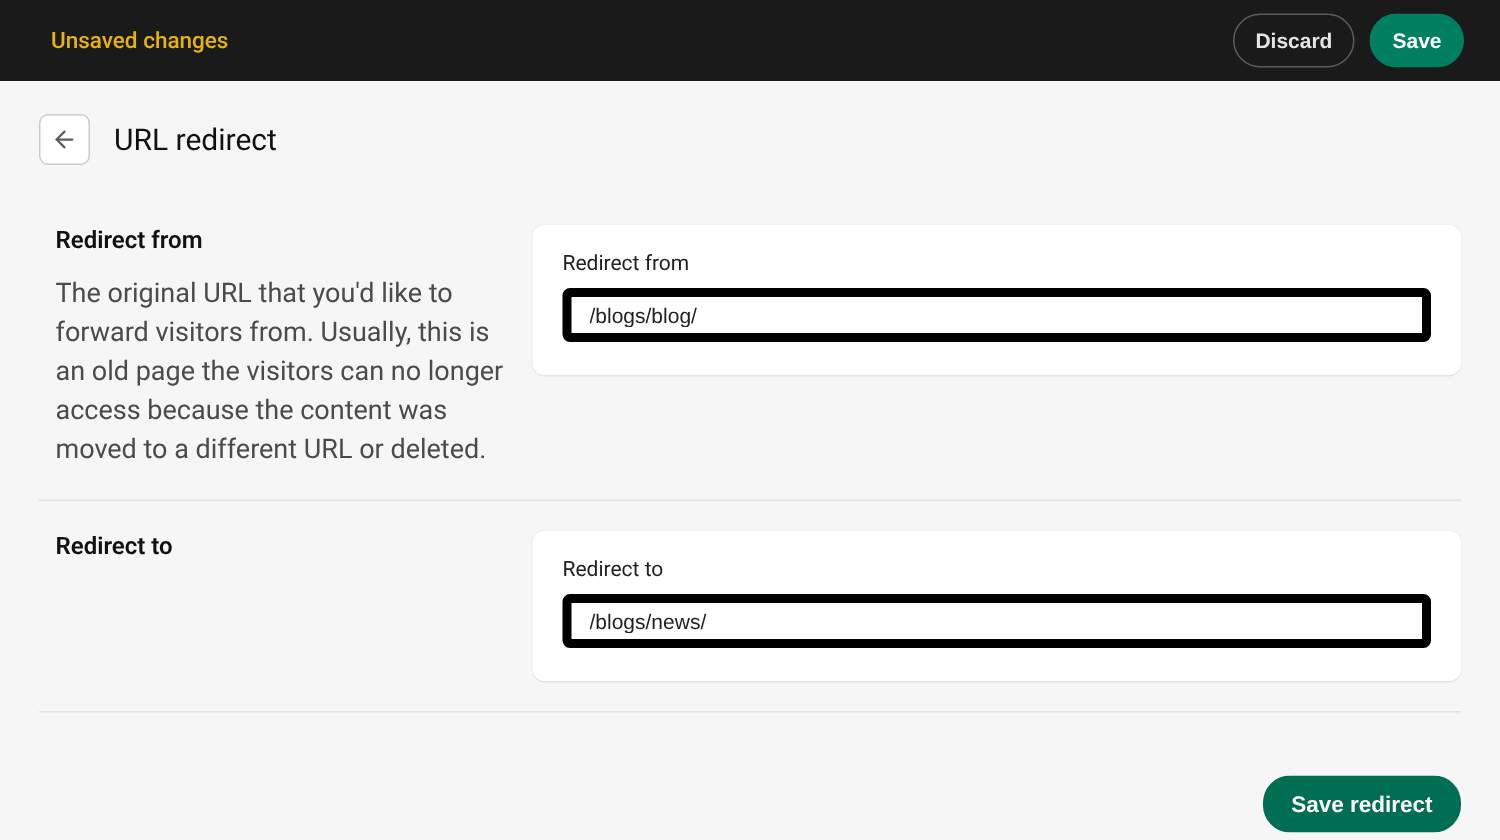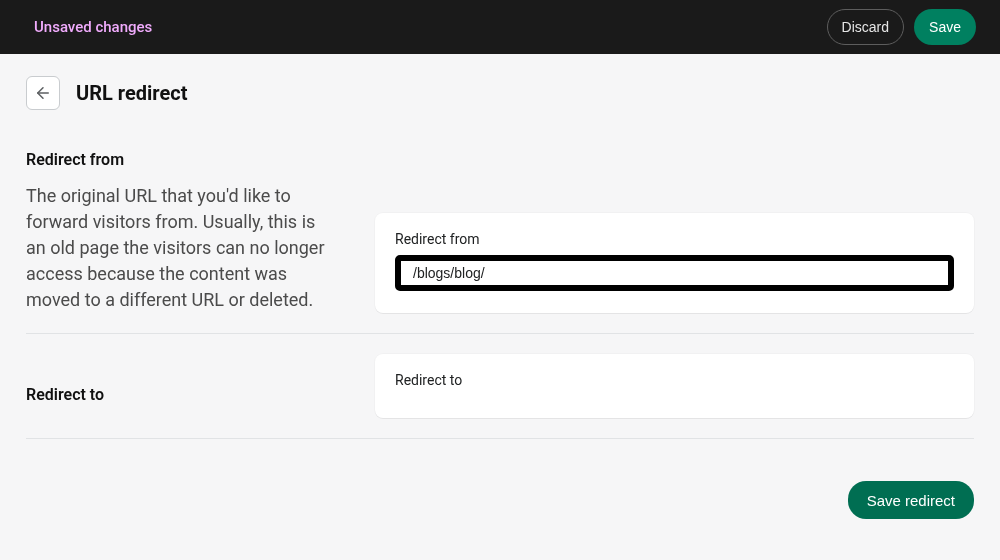--- a/index.html
+++ b/index.html
@@ -15,37 +15,37 @@
     
     .topbar {
       background: #1a1a1a;
       height: 54px;
       display: flex;
       align-items: center;
       justify-content: space-between;
       padding: 0 24px 0 34px;
     }
     .topbar-title {
-      color: #f0abfc;
+      color: #eab308;
       font-size: 15px;
       font-weight: 500;
     }
     .topbar-actions {
       display: flex;
       gap: 10px;
     }
     .btn {
       display: inline-flex;
       align-items: center;
       justify-content: center;
       height: 36px;
       padding: 0 14px;
       border-radius: 18px;
       font-size: 14px;
-      font-weight: 400;
+      font-weight: 700;
       cursor: pointer;
       border: 1px solid transparent;
     }
     .btn-outline-dark {
       background: transparent;
       border: 1px solid #5d5d5d;
       color: #e5e5e5;
     }
     .btn-primary {
       background: #008060;
@@ -73,32 +73,33 @@
       border: 1px solid #c9cccf;
       border-radius: 6px;
       background: #fff;
       display: inline-flex;
       align-items: center;
       justify-content: center;
       cursor: pointer;
     }
     .page-title {
       font-size: 20px;
-      font-weight: 700;
+      font-weight: 400;
       color: #111;
     }
 
     
     .content {
       padding: 28px 26px 0 26px;
     }
     .section {
       display: flex;
-      gap: 39px;
-      align-items: flex-end;
+      gap: 8px;
+      align-items: flex-start;
+      margin-left: 11px;
     }
     .section-info {
       width: 310px;
       flex-shrink: 0;
     }
     .section-info h2 {
       font-size: 16px;
       font-weight: 600;
       margin-bottom: 14px;
       color: #111;
@@ -181,20 +182,21 @@
   </div>
 
   <hr class="divider">
 
   <div class="section">
     <div class="section-info">
       <h2>Redirect to</h2>
     </div>
     <div class="card">
       <label class="field-label">Redirect to</label>
+      <input type="text" class="text-input" value="/blogs/news/" style="">
     </div>
   </div>
 
   <hr class="divider">
 
   <div class="page-actions">
     <button class="btn btn-primary-big">Save redirect</button>
   </div>
 
 </div>

